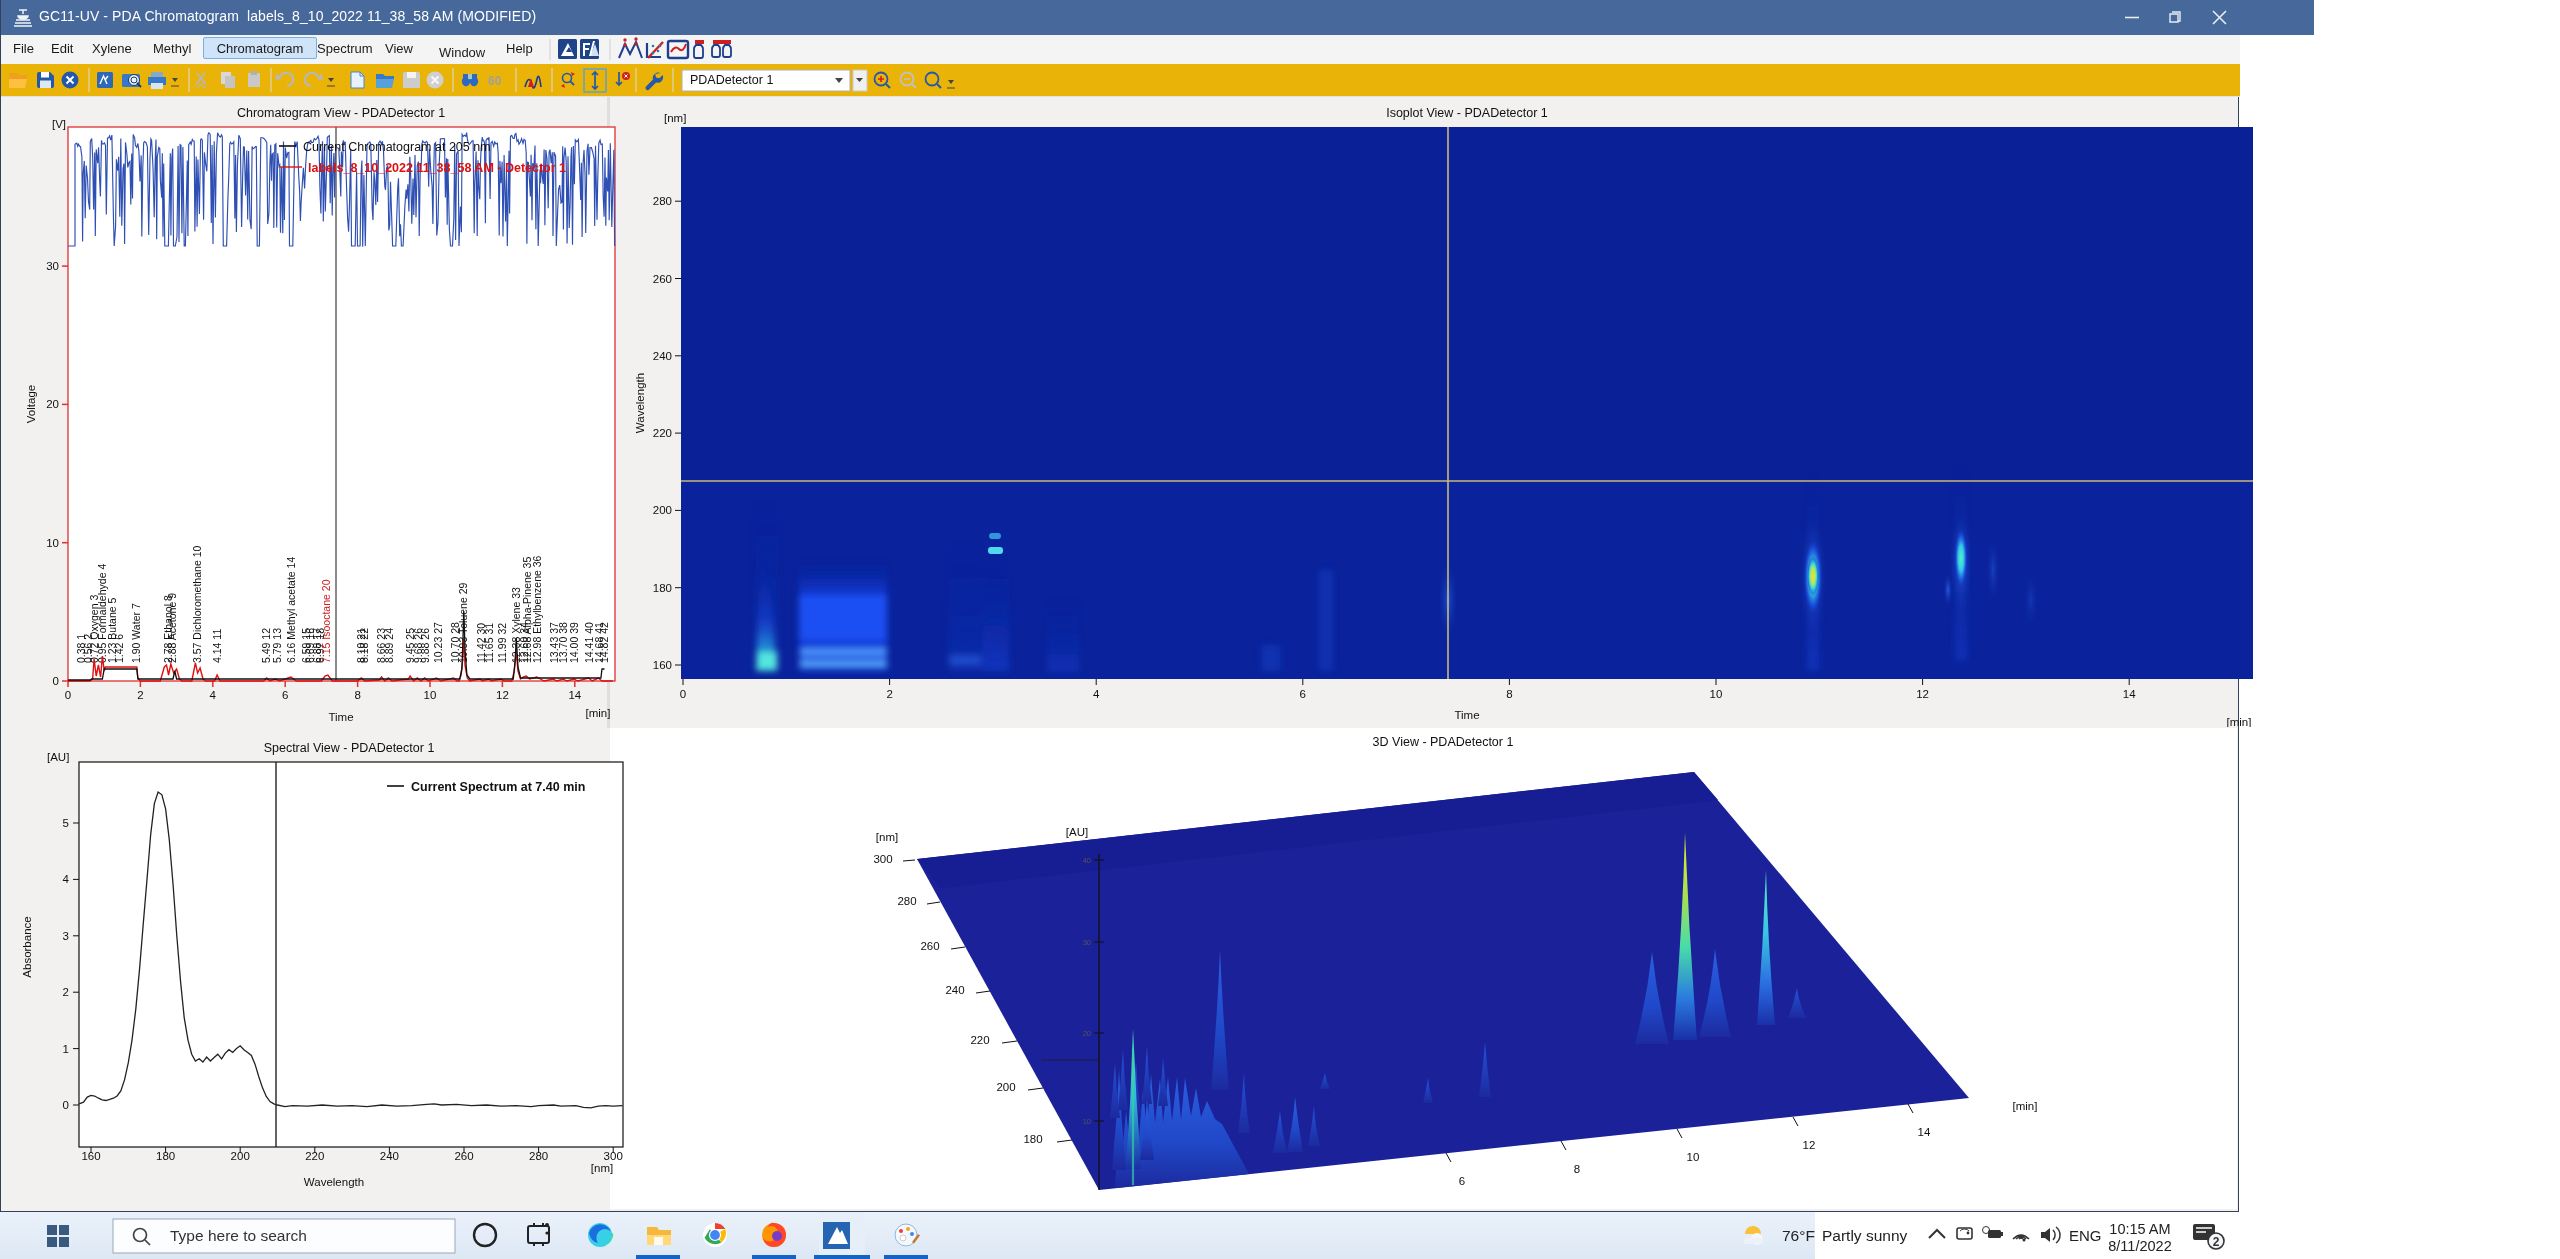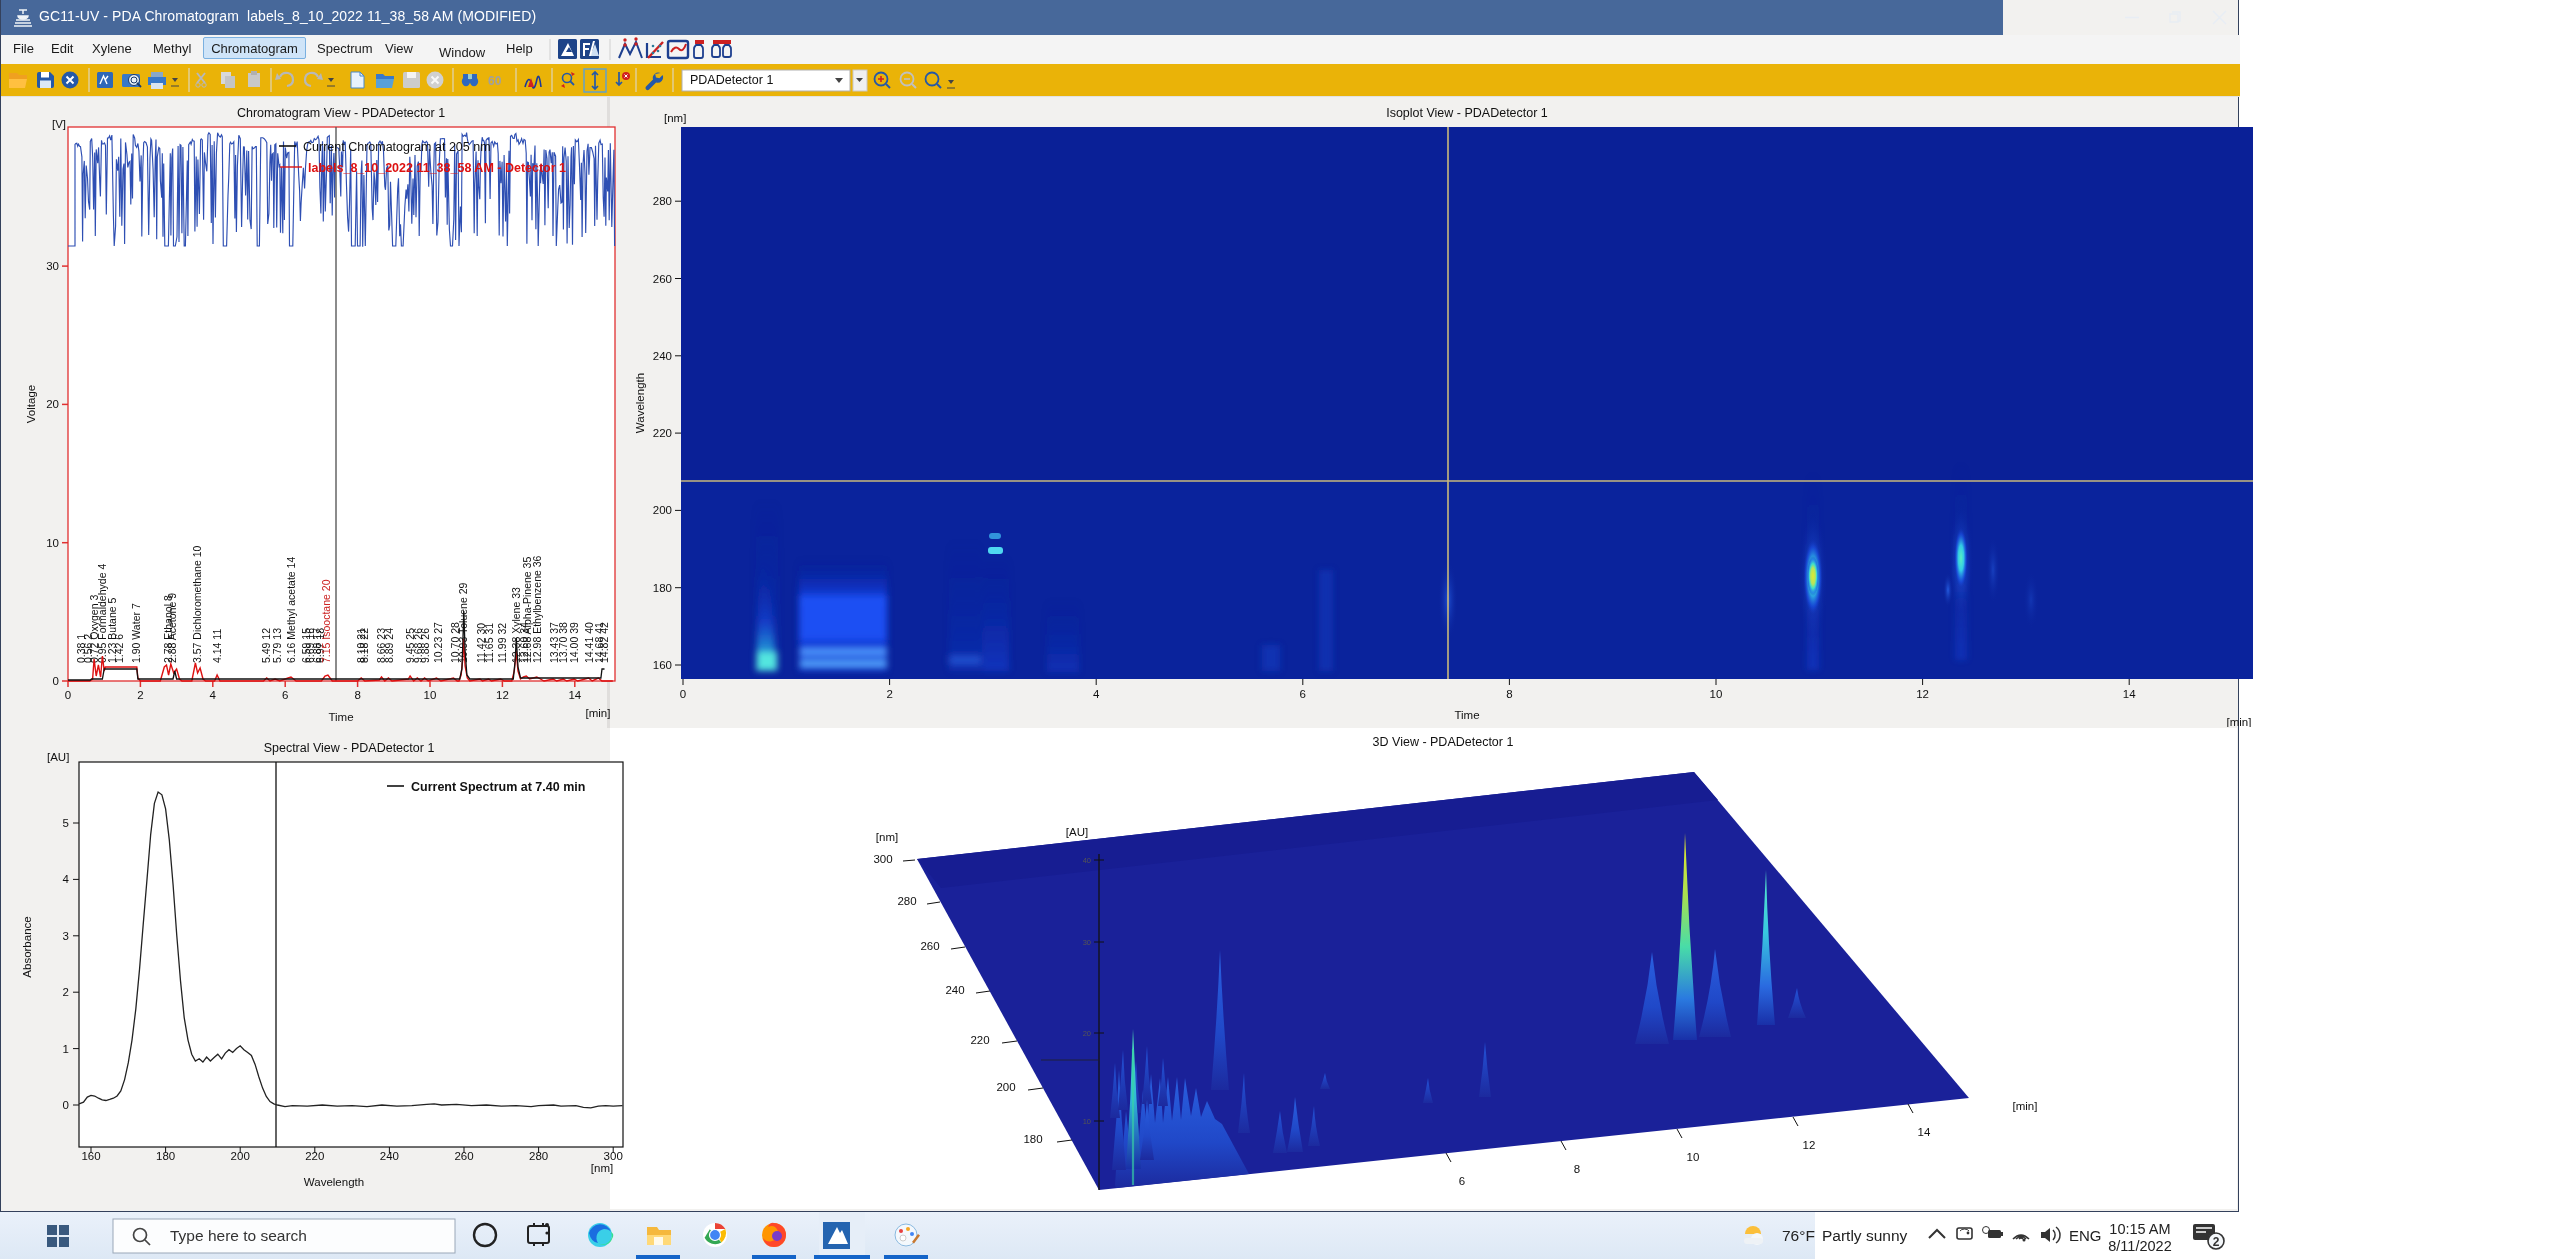--- a/index.html
+++ b/index.html
@@ -1,20 +1,20 @@
 <!DOCTYPE html>
 <html><head><meta charset="utf-8"><style>
 *{margin:0;padding:0;box-sizing:border-box}
 body{width:2560px;height:1259px;background:#fff;font-family:"Liberation Sans",sans-serif;overflow:hidden;position:relative}
 #win{position:absolute;left:0;top:0;width:2239px;height:1212px;background:#f2f1ef;border:1.5px solid #34415c;border-top:none}
 #content{position:absolute;left:0;top:97px;width:2236px;height:1113px}
 .panel{position:absolute;background:#f2f1ef}
 </style></head><body>
 <div id="win">
-<div style="position:absolute;left:0;top:0;width:2002px;height:35px;background:#47689a">
+<div style="position:absolute;left:0;top:0;width:2313px;height:35px;background:#47689a">
 <svg style="position:absolute;left:11px;top:7px" width="22" height="22" viewBox="0 0 22 22">
         <g stroke="#f0f4f8" fill="none" stroke-width="1.5">
           <path d="M7 3 h8 M11 3 v4"></path>
           <path d="M6 9 a5 3 0 0 0 10 0 z" fill="#f0f4f8"></path>
           <path d="M4 13 h14 M3 16 h16 M2 19 h18"></path>
         </g>
       </svg>
 <span style="position:absolute;left:38px;top:8px;font-size:14px;color:#fff;letter-spacing:.1px">GC11-UV - PDA Chromatogram&nbsp; labels_8_10_2022 11_38_58 AM (MODIFIED)</span>
 <svg style="position:absolute;left:2096px;top:0" width="143" height="35" viewBox="0 0 143 35">
 <line x1="28" y1="17.5" x2="42" y2="17.5" stroke="#e8edf4" stroke-width="1.6"></line>
@@ -24,21 +24,21 @@
     </div>
 <div style="position:absolute;left:0;top:35px;width:2239px;height:29px;background:#f4f4f4">
       <span style="position:absolute;left:12px;top:6px;font-size:13px;color:#1a1a1a">File</span>
       <span style="position:absolute;left:50px;top:6px;font-size:13px;color:#1a1a1a">Edit</span>
       <span style="position:absolute;left:91px;top:6px;font-size:13px;color:#1a1a1a">Xylene</span>
       <span style="position:absolute;left:152px;top:6px;font-size:13px;color:#1a1a1a">Methyl</span>
       <span style="position:absolute;left:316px;top:6px;font-size:13px;color:#1a1a1a">Spectrum</span>
       <span style="position:absolute;left:384px;top:6px;font-size:13px;color:#1a1a1a">View</span>
       <span style="position:absolute;left:438px;top:10px;font-size:13px;color:#1a1a1a">Window</span>
       <span style="position:absolute;left:505px;top:6px;font-size:13px;color:#1a1a1a">Help</span>
-      <span style="position:absolute;left:202px;top:2px;width:103px;height:22px;background:#cfe4f8;border:1px solid #7ab0e0;border-radius:2px;text-align:center;font-size:13px;color:#1a1a1a;line-height:21px">Chromatogram</span>
+      <span style="position:absolute;left:202px;top:2px;width:114px;height:22px;background:#cfe4f8;border:1px solid #7ab0e0;border-radius:2px;text-align:center;font-size:13px;color:#1a1a1a;line-height:21px">Chromatogram</span>
       <svg style="position:absolute;left:540px;top:0" width="220" height="29" viewBox="0 0 220 29">
 <line x1="9" y1="4" x2="9" y2="25" stroke="#d0d0d0"></line>
 <rect x="17" y="4" width="19" height="20" rx="1.5" fill="#1d4388"></rect>
         <path d="M20 21 L27 8 L33 21 Z M25 17 l3 -5 3 5 z" fill="#fff" fill-rule="evenodd"></path>
 <rect x="39" y="4" width="19" height="20" rx="1.5" fill="#1d4388"></rect>
         <path d="M42 8 h7 v2 h-5 v3 h4 v2 h-4 v6 h-2 z" fill="#fff"></path>
         <path d="M49 21 L54 9 L58 21 Z" fill="#cfe0f2"></path>
         <path d="M52 6 l2 0 -4 15 -2 0 z" fill="#fff"></path>
 <line x1="69" y1="4" x2="69" y2="25" stroke="#d0d0d0"></line>
 <g stroke="#1d3f8f" fill="none" stroke-width="2">

